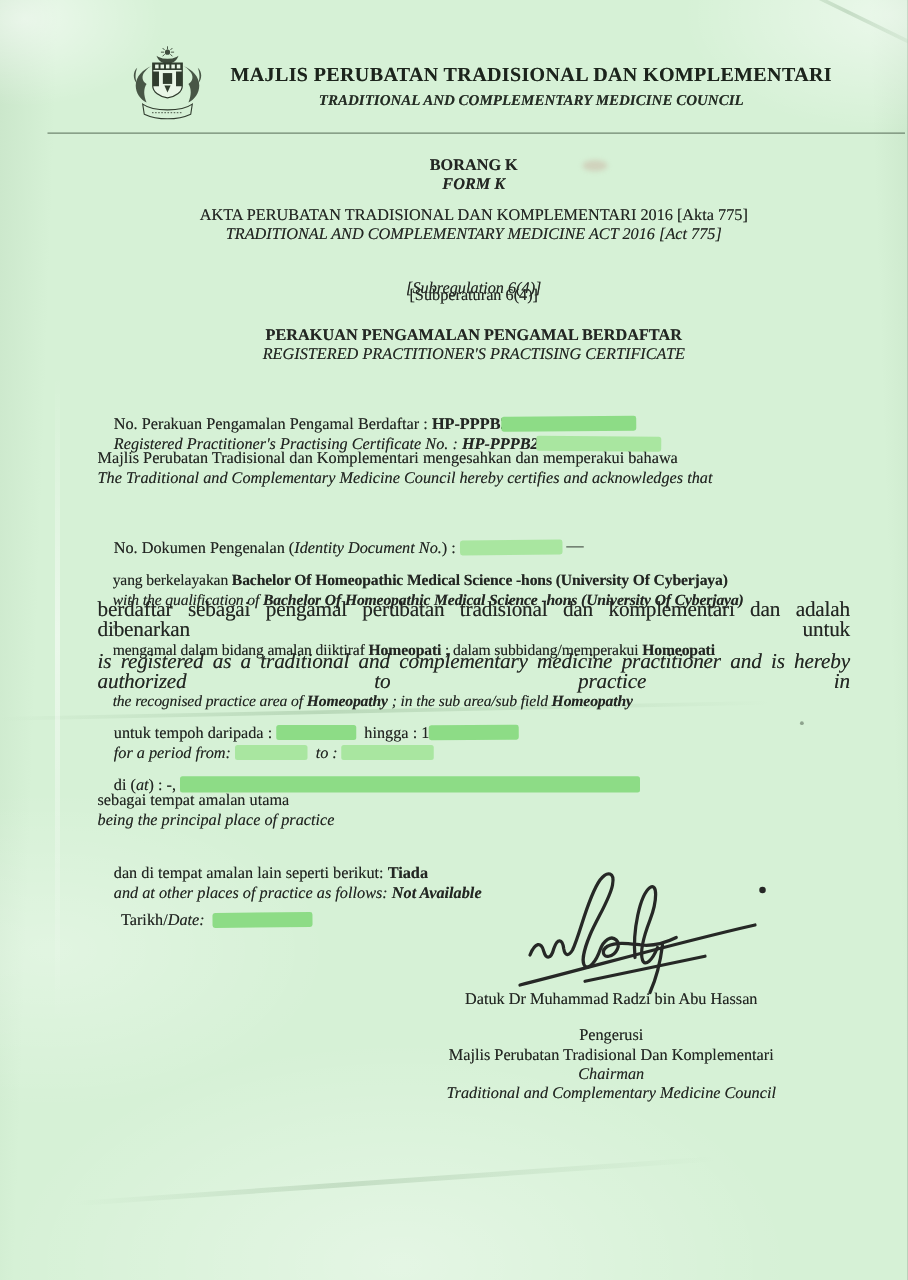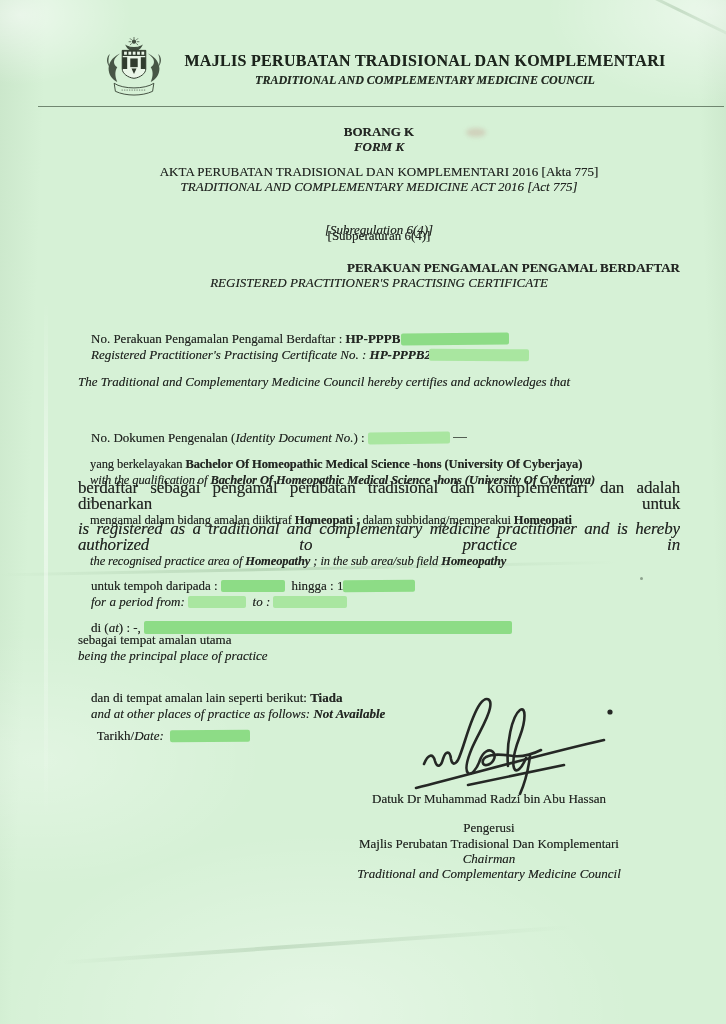--- a/index.html
+++ b/index.html
@@ -101,30 +101,31 @@
 
   <div class="line c b" style="top:124px;">BORANG K</div>
   <div class="line c b it" style="top:139px;">FORM K</div>
 
   <div class="line c" style="top:164px;">AKTA PERUBATAN TRADISIONAL DAN KOMPLEMENTARI 2016 [Akta 775]</div>
   <div class="line c it" style="top:179px;">TRADITIONAL AND COMPLEMENTARY MEDICINE ACT 2016 [Act 775]</div>
 
   <div class="line c" style="top:207px;margin-top:21px;">[Subperaturan 6(4)]</div>
   <div class="line c it" style="top:222px;">[Subregulation 6(4)]</div>
 
-  <div class="line c b" style="top:260px;text-align:right;">PERAKUAN PENGAMALAN PENGAMAL BERDAFTAR</div>
+  <div class="line c b" style="top:260px;">PERAKUAN PENGAMALAN PENGAMAL BERDAFTAR</div>
   <div class="line c it" style="top:275px;">REGISTERED PRACTITIONER'S PRACTISING CERTIFICATE</div>
 
   <div class="line" style="top:315px;">
     <span>No. Perakuan Pengamalan Pengamal Berdaftar : </span><span class="b">HP-PPPB20</span><span class="red" style="width:108px;margin-left:-12px;transform:rotate(-.5deg);"></span>
   </div>
   <div class="line it" style="top:331px;">
     <span>Registered Practitioner's Practising Certificate No. : </span><span class="b">HP-PPPB20</span><span class="red light" style="width:100px;margin-left:-8px;transform:rotate(.4deg);"></span>
   </div>
 
+  <div class="line" style="top:358px;">Majlis Perubatan Tradisional dan Komplementari mengesahkan dan memperakui bahawa</div>
   <div class="line it" style="top:374px;">The Traditional and Complementary Medicine Council hereby certifies and acknowledges that</div>
 
   <div class="line" style="top:414px;">
     <span>No. Dokumen Pengenalan (</span><span class="it">Identity Document No.</span><span>) : </span><span class="red light" style="width:82px;transform:rotate(-.6deg);"></span><span class="tick"></span>
   </div>
 
   <div class="line fs12" style="top:440px;">
     <span>yang berkelayakan </span><span class="b">Bachelor Of Homeopathic Medical Science -hons (University Of Cyberjaya)</span>
   </div>
   <div class="line fs12 it" style="top:456px;">

